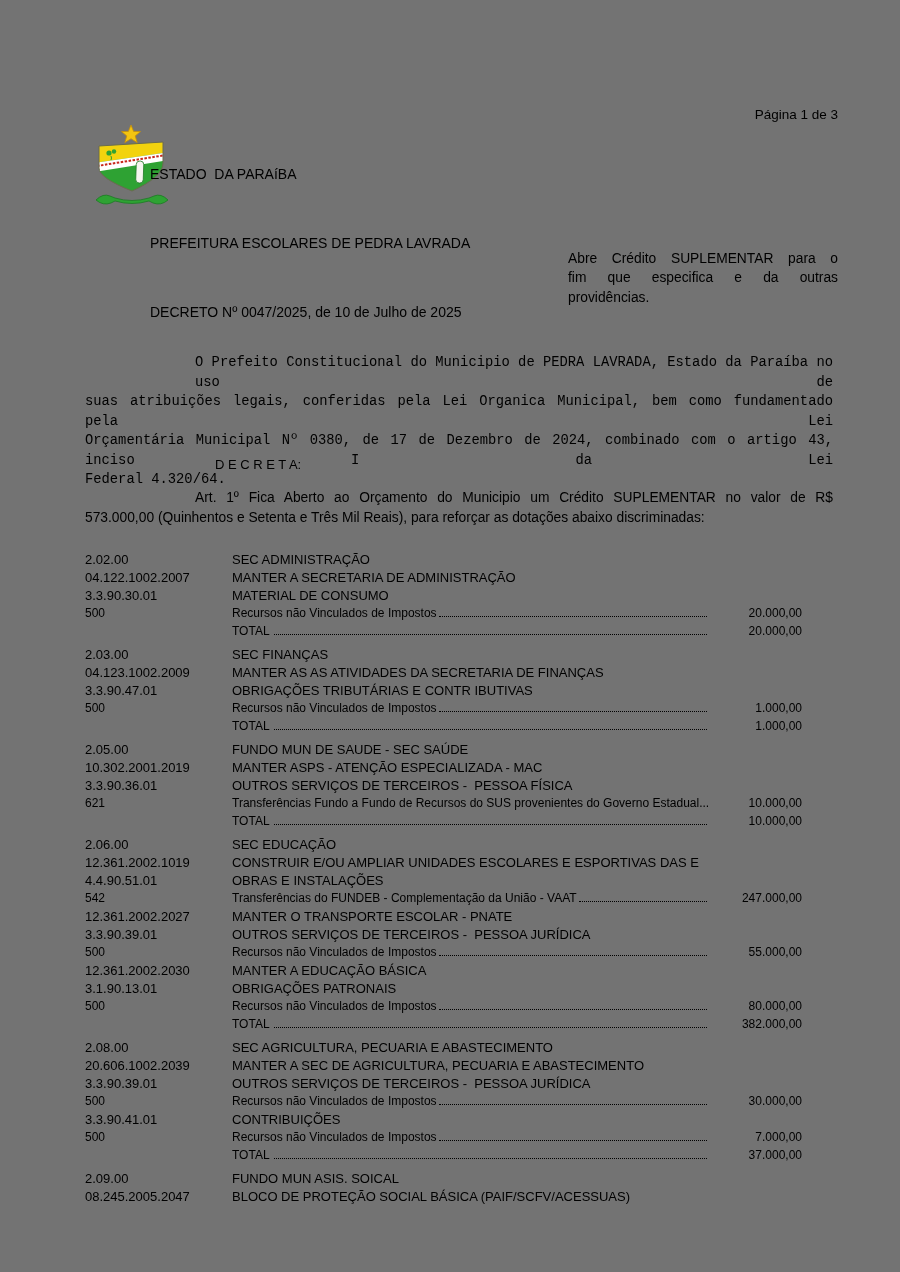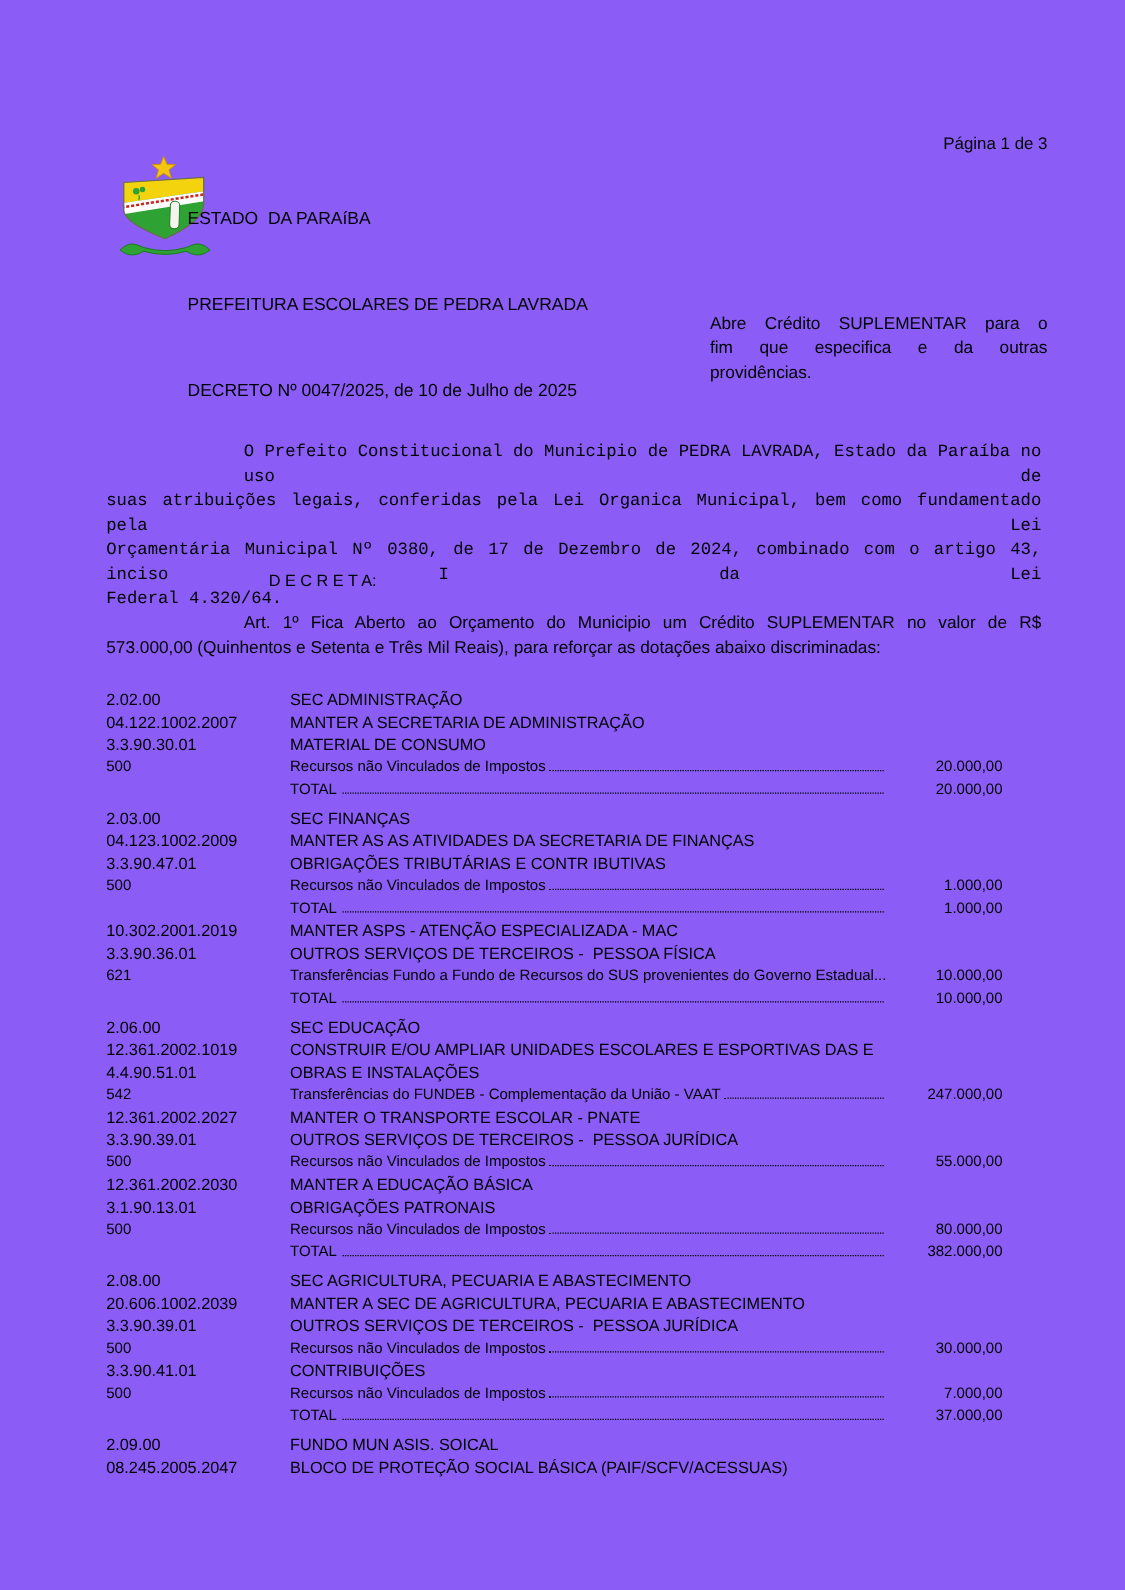--- a/index.html
+++ b/index.html
@@ -1,18 +1,18 @@
 <!DOCTYPE html>
 <html lang="pt-BR"><head>
 <meta charset="utf-8">
 <style>
   html,body{margin:0;padding:0;background:#e8e8e8;}
   #page{
     position:relative;width:900px;height:1272px;margin:0 auto;
-    background:#8b5cf6;color:#000;
+    background:#737373;color:#000;
     font-family:"Liberation Sans", sans-serif;
     overflow:hidden;
   }
   .page-num{position:absolute;top:107px;right:62px;font-size:13.5px;}
   .header-block{
     position:absolute;left:150px;top:117px;width:700px;
     font-size:14px;line-height:23px;white-space:pre-wrap;
   }
   .logo{position:absolute;left:94px;top:125px;width:76px;height:88px;}
   .ementa{position:absolute;left:568px;top:249px;width:270px;font-size:13.8px;line-height:19.3px;}
@@ -102,20 +102,21 @@
       <div class="brow org"><span class="bcode">2.02.00</span><span class="btext">SEC ADMINISTRAÇÃO</span></div>
       <div class="brow action"><span class="bcode">04.122.1002.2007</span><span class="btext">MANTER A SECRETARIA DE ADMINISTRAÇÃO</span></div>
       <div class="brow nature"><span class="bcode">3.3.90.30.01</span><span class="btext">MATERIAL DE CONSUMO</span></div>
       <div class="brow source"><span class="bcode">500</span><span class="btext">Recursos não Vinculados de Impostos</span><span class="bleader"></span><span class="bvalue">20.000,00</span></div>
       <div class="brow total"><span class="bcode"></span><span class="btext">TOTAL </span><span class="bleader"></span><span class="bvalue">20.000,00</span></div>
       <div class="brow org"><span class="bcode">2.03.00</span><span class="btext">SEC FINANÇAS</span></div>
       <div class="brow action"><span class="bcode">04.123.1002.2009</span><span class="btext">MANTER AS AS ATIVIDADES DA SECRETARIA DE FINANÇAS</span></div>
       <div class="brow nature"><span class="bcode">3.3.90.47.01</span><span class="btext">OBRIGAÇÕES TRIBUTÁRIAS E CONTR IBUTIVAS</span></div>
       <div class="brow source"><span class="bcode">500</span><span class="btext">Recursos não Vinculados de Impostos</span><span class="bleader"></span><span class="bvalue">1.000,00</span></div>
       <div class="brow total"><span class="bcode"></span><span class="btext">TOTAL </span><span class="bleader"></span><span class="bvalue">1.000,00</span></div>
+      <div class="brow org"><span class="bcode">2.05.00</span><span class="btext">FUNDO MUN DE SAUDE - SEC SAÚDE</span></div>
       <div class="brow action"><span class="bcode">10.302.2001.2019</span><span class="btext">MANTER ASPS - ATENÇÃO ESPECIALIZADA - MAC</span></div>
       <div class="brow nature"><span class="bcode">3.3.90.36.01</span><span class="btext">OUTROS SERVIÇOS DE TERCEIROS -  PESSOA FÍSICA</span></div>
       <div class="brow source"><span class="bcode">621</span><span class="btext">Transferências Fundo a Fundo de Recursos do SUS provenientes do Governo Estadual...</span><span class="bfill"></span><span class="bvalue">10.000,00</span></div>
       <div class="brow total"><span class="bcode"></span><span class="btext">TOTAL </span><span class="bleader"></span><span class="bvalue">10.000,00</span></div>
       <div class="brow org"><span class="bcode">2.06.00</span><span class="btext">SEC EDUCAÇÃO</span></div>
       <div class="brow action"><span class="bcode">12.361.2002.1019</span><span class="btext">CONSTRUIR E/OU AMPLIAR UNIDADES ESCOLARES E ESPORTIVAS DAS E</span></div>
       <div class="brow nature"><span class="bcode">4.4.90.51.01</span><span class="btext">OBRAS E INSTALAÇÕES</span></div>
       <div class="brow source"><span class="bcode">542</span><span class="btext">Transferências do FUNDEB - Complementação da União - VAAT</span><span class="bleader"></span><span class="bvalue">247.000,00</span></div>
       <div class="brow action"><span class="bcode">12.361.2002.2027</span><span class="btext">MANTER O TRANSPORTE ESCOLAR - PNATE</span></div>
       <div class="brow nature"><span class="bcode">3.3.90.39.01</span><span class="btext">OUTROS SERVIÇOS DE TERCEIROS -  PESSOA JURÍDICA</span></div>

